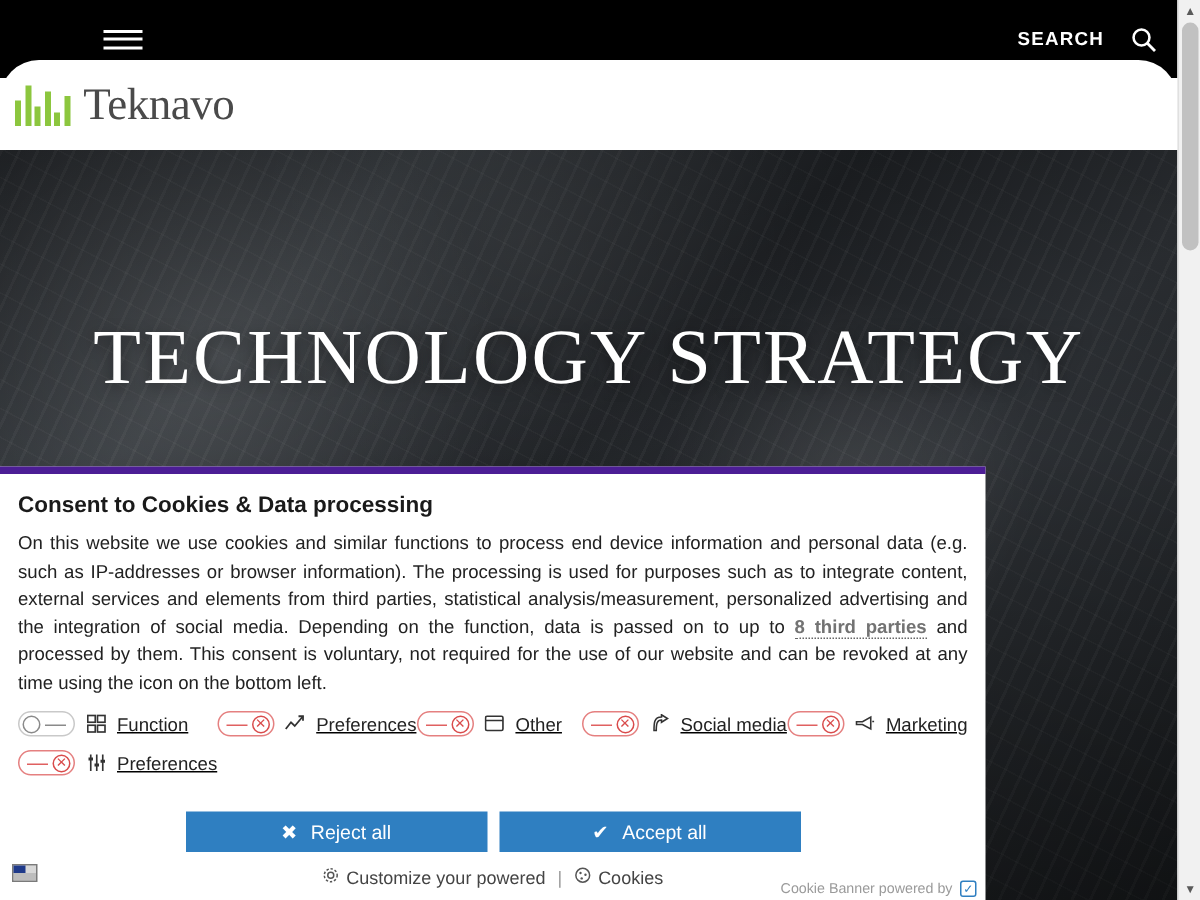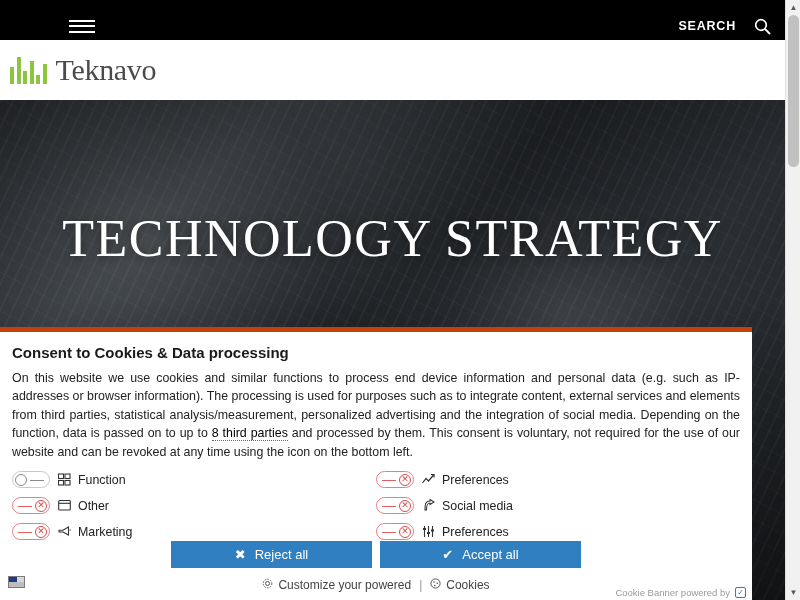--- a/index.html
+++ b/index.html
@@ -40,20 +40,21 @@
   }
   .search-icon svg { display: block; }
 
   
   .logobar {
     position: absolute; top: 40px; left: 0;
     width: 785px; height: 60px;
     background: #ffffff;
     display: flex; align-items: center;
     padding-left: 10px;
+    border-radius: 26px;
   }
   .logo-mark { display: flex; align-items: flex-end; height: 28px; gap: 2.5px; margin-right: 9px; }
   .logo-mark i { display: block; width: 4px; background: #8cc63e; }
   .logo-text {
     font-family: "Liberation Serif", serif;
     font-size: 30px;
     color: #4a4a4a;
     letter-spacing: -0.3px;
   }
 
@@ -89,53 +90,54 @@
     line-height: 58px;
     letter-spacing: 1.5px;
     z-index: 2;
     text-shadow: 0 2px 10px rgba(0,0,0,0.4);
   }
 
   
   .consent {
     position: absolute;
     left: 0; bottom: 0;
-    width: 752px;
-    background: #ffffff;
-    border-top: 5px solid #c2410c;
+    width: 657px;
+    background: #ffffff;
+    border-top: 5px solid #4c1d95;
     padding: 10px 12px 8px 12px;
     z-index: 10;
   }
   .consent-title {
     font-size: 15px;
     font-weight: 700;
     color: #1a1a1a;
     margin: 2px 0 8px 0;
   }
   .consent-body {
     font-size: 12.4px;
     line-height: 18.5px;
     color: #222222;
     text-align: justify;
     margin-bottom: 10px;
   }
   .third-parties {
-    font-weight: 400;
-    color: #000000;
+    font-weight: 700;
+    color: #737373;
     border-bottom: 1px dotted #666;
     cursor: pointer;
   }
 
   
   .purposes {
     display: grid;
-    grid-template-columns: repeat(2, 1fr);
+    grid-template-columns: repeat(5, 1fr);
     row-gap: 9px;
     column-gap: 0px;
-    margin-bottom: 1px;
+    margin-bottom: 24px;
+    text-decoration: underline;
   }
   .purpose {
     display: flex; align-items: center; gap: 7px;
     font-size: 12.4px;
     color: #222222;
   }
   .toggle {
     position: relative;
     width: 38px; height: 17px;
     border-radius: 9px;

